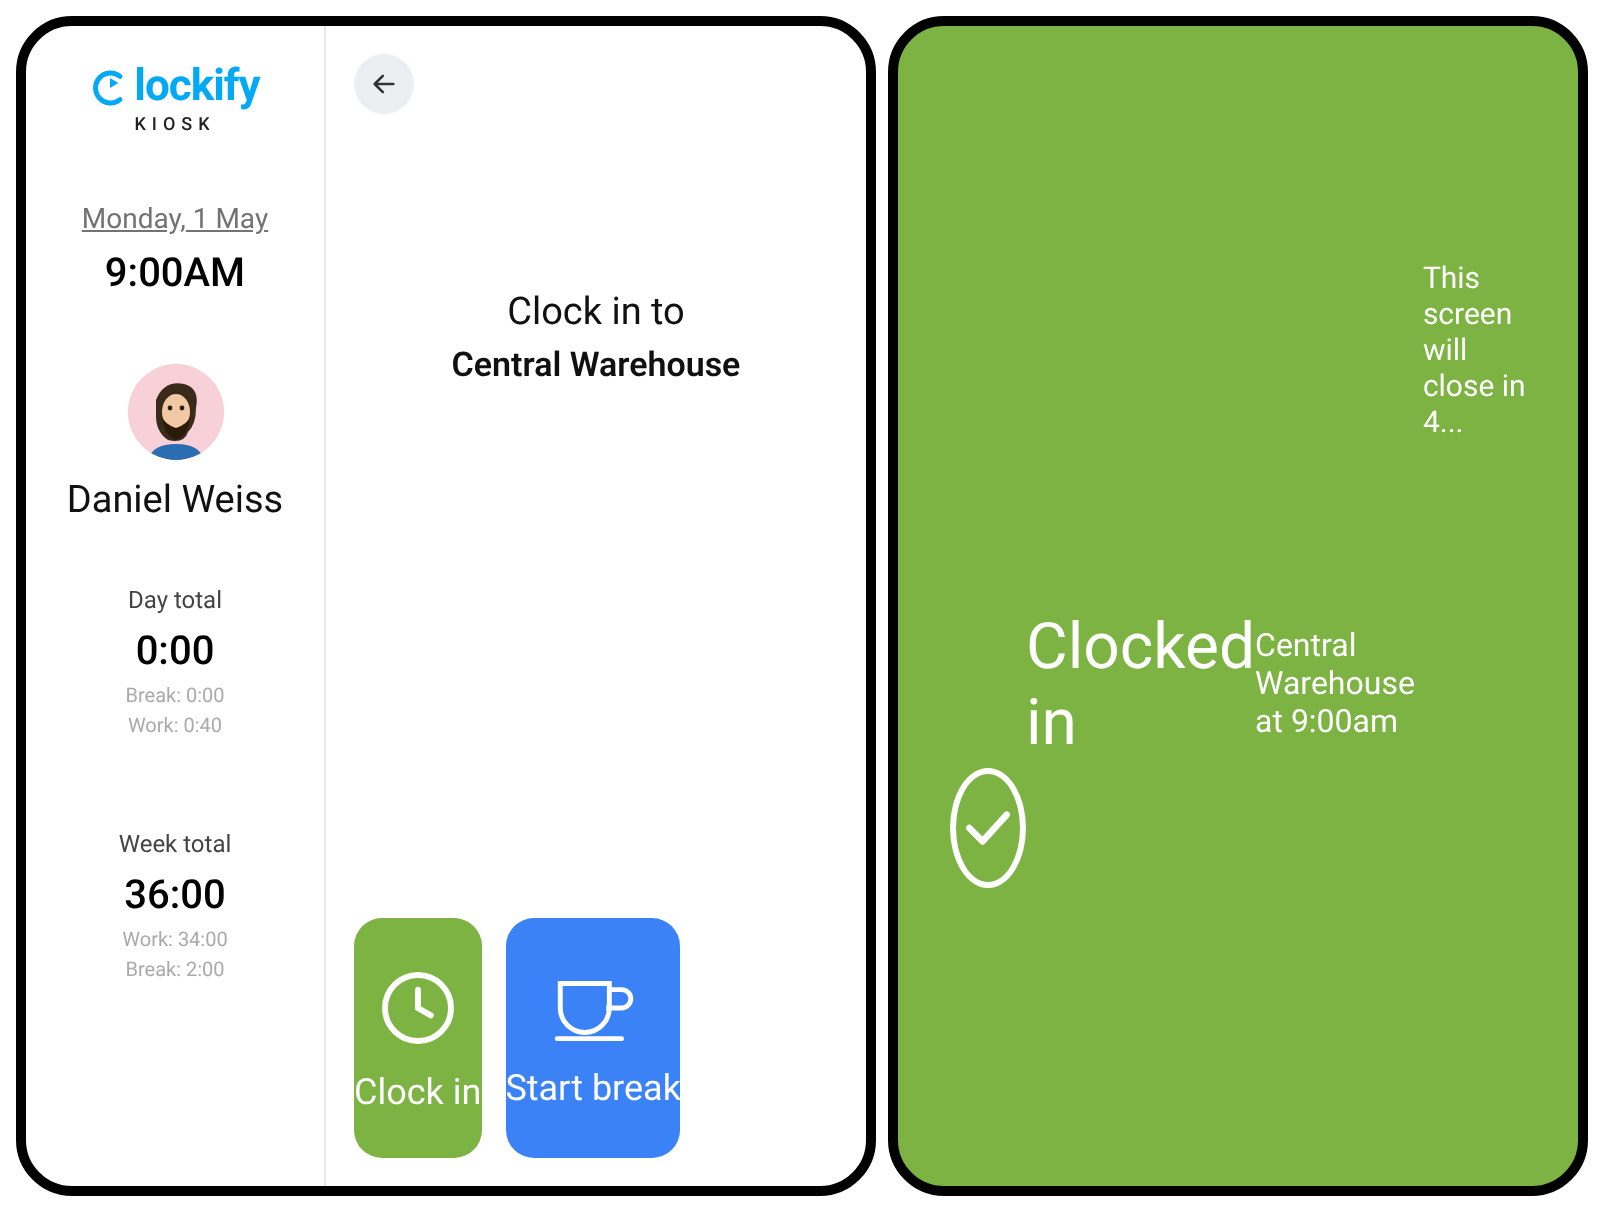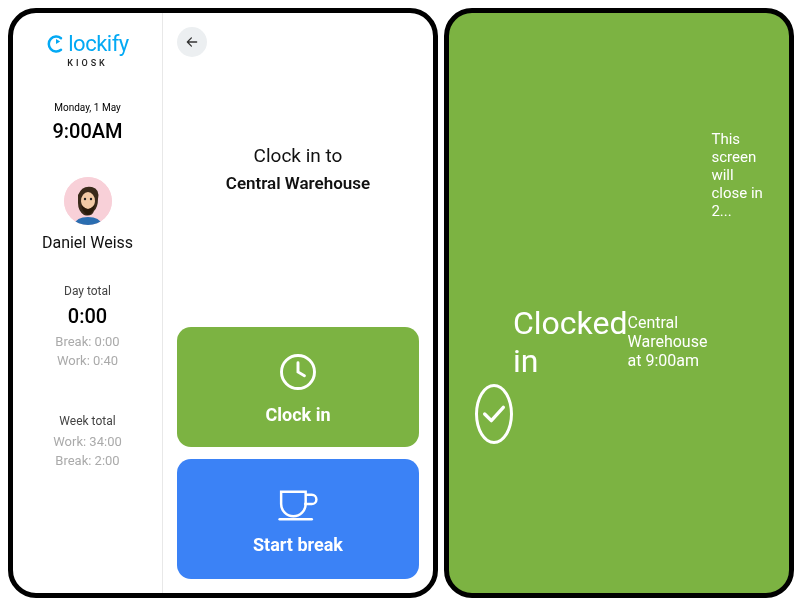--- a/index.html
+++ b/index.html
@@ -39,21 +39,21 @@
     width: 150px;
     border-right: 1px solid #e8e8e8;
     display: flex;
     flex-direction: column;
     align-items: center;
     padding: 18px 8px 12px 8px;
     text-align: center;
   }
   .brand {
     font-size: 22px;
-    font-weight: 400;
+    font-weight: 700;
     color: #03a9f4;
     letter-spacing: -0.5px;
     display: flex;
     align-items: center;
     justify-content: center;
     gap: 2px;
   }
   .brand .cicon {
     display: inline-block;
     width: 20px;
@@ -62,36 +62,36 @@
   }
   .brand .cicon svg { display:block; }
   .brand-sub {
     font-size: 9px;
     letter-spacing: 3px;
     color: #222;
     margin-top: 2px;
     font-weight: 500;
   }
   .sb-block { margin-top: 34px; }
-  .sb-date { font-size: 10px; color: #000000; }
+  .sb-date { font-size: 14px; color: #737373; text-decoration: underline; }
   .sb-time { font-size: 20px; font-weight: 500; margin-top: 6px; }
   .avatar {
     width: 48px; height: 48px; border-radius: 50%;
     background: #f8d0d8;
     margin: 34px auto 8px auto;
     position: relative;
     overflow: hidden;
   }
   .avatar svg { position:absolute; left:0; top:0; }
-  .username { font-size: 16px; color: #111; }
+  .username { font-size: 19px; color: #111; }
 
   .totals { margin-top: 32px; width:100%; }
   .totals .label { font-size: 12px; color:#444; }
   .totals .big { font-size: 20px; font-weight:500; margin-top:6px; }
-  .totals .small { font-size: 13px; color:#aaa; margin-top:6px; }
+  .totals .small { font-size: 10px; color:#aaa; margin-top:6px; }
   .totals .small + .small { margin-top:4px; }
   .totals.week { margin-top: 46px; }
 
   .main {
     flex: 1;
     position: relative;
     padding: 14px 14px 14px 14px;
     display: flex;
     flex-direction: column;
   }
@@ -107,23 +107,22 @@
   .clockin-header {
     text-align:center;
     margin-top: 87px;
   }
   .clockin-header .line1 { font-size: 19px; color:#111; }
   .clockin-header .line2 { font-size: 17px; font-weight:600; margin-top:6px; color:#111; }
 
   .buttons {
     margin-top: auto;
     display:flex;
-    flex-direction:column;
+    flex-direction:row;
     gap: 12px;
-    font-weight: bold;
   }
   .bigbtn {
     border-radius: 14px;
     color:#fff;
     display:flex;
     flex-direction:column;
     align-items:center;
     justify-content:center;
     height: 120px;
     cursor:pointer;
@@ -191,20 +190,21 @@
 
       <div class="totals">
         <div class="label">Day total</div>
         <div class="big">0:00</div>
         <div class="small">Break: 0:00</div>
         <div class="small">Work: 0:40</div>
       </div>
 
       <div class="totals week">
         <div class="label">Week total</div>
+        <div class="big">36:00</div>
         <div class="small">Work: 34:00</div>
         <div class="small">Break: 2:00</div>
       </div>
     </div>
 
     <div class="main">
       <div class="back-btn">
         <svg width="14" height="14" viewBox="0 0 24 24">
           <path d="M20 12 H5 M11 5 L4 12 L11 19" fill="none" stroke="#333" stroke-width="2.2" stroke-linecap="round" stroke-linejoin="round"></path>
         </svg>
@@ -240,15 +240,15 @@
 
 <div class="device device-right">
   <div class="right-inner">
     <div class="check-circle">
       <svg width="32" height="32" viewBox="0 0 24 24">
         <path d="M5 12 L10 17 L19 7" fill="none" stroke="#fff" stroke-width="2.5" stroke-linecap="round" stroke-linejoin="round"></path>
       </svg>
     </div>
     <div class="rtitle">Clocked in</div>
     <div class="rsub">Central Warehouse at 9:00am</div>
-    <div class="rclose">This screen will close in 2...</div>
+    <div class="rclose">This screen will close in 4...</div>
   </div>
 </div>
 
 </body></html>

